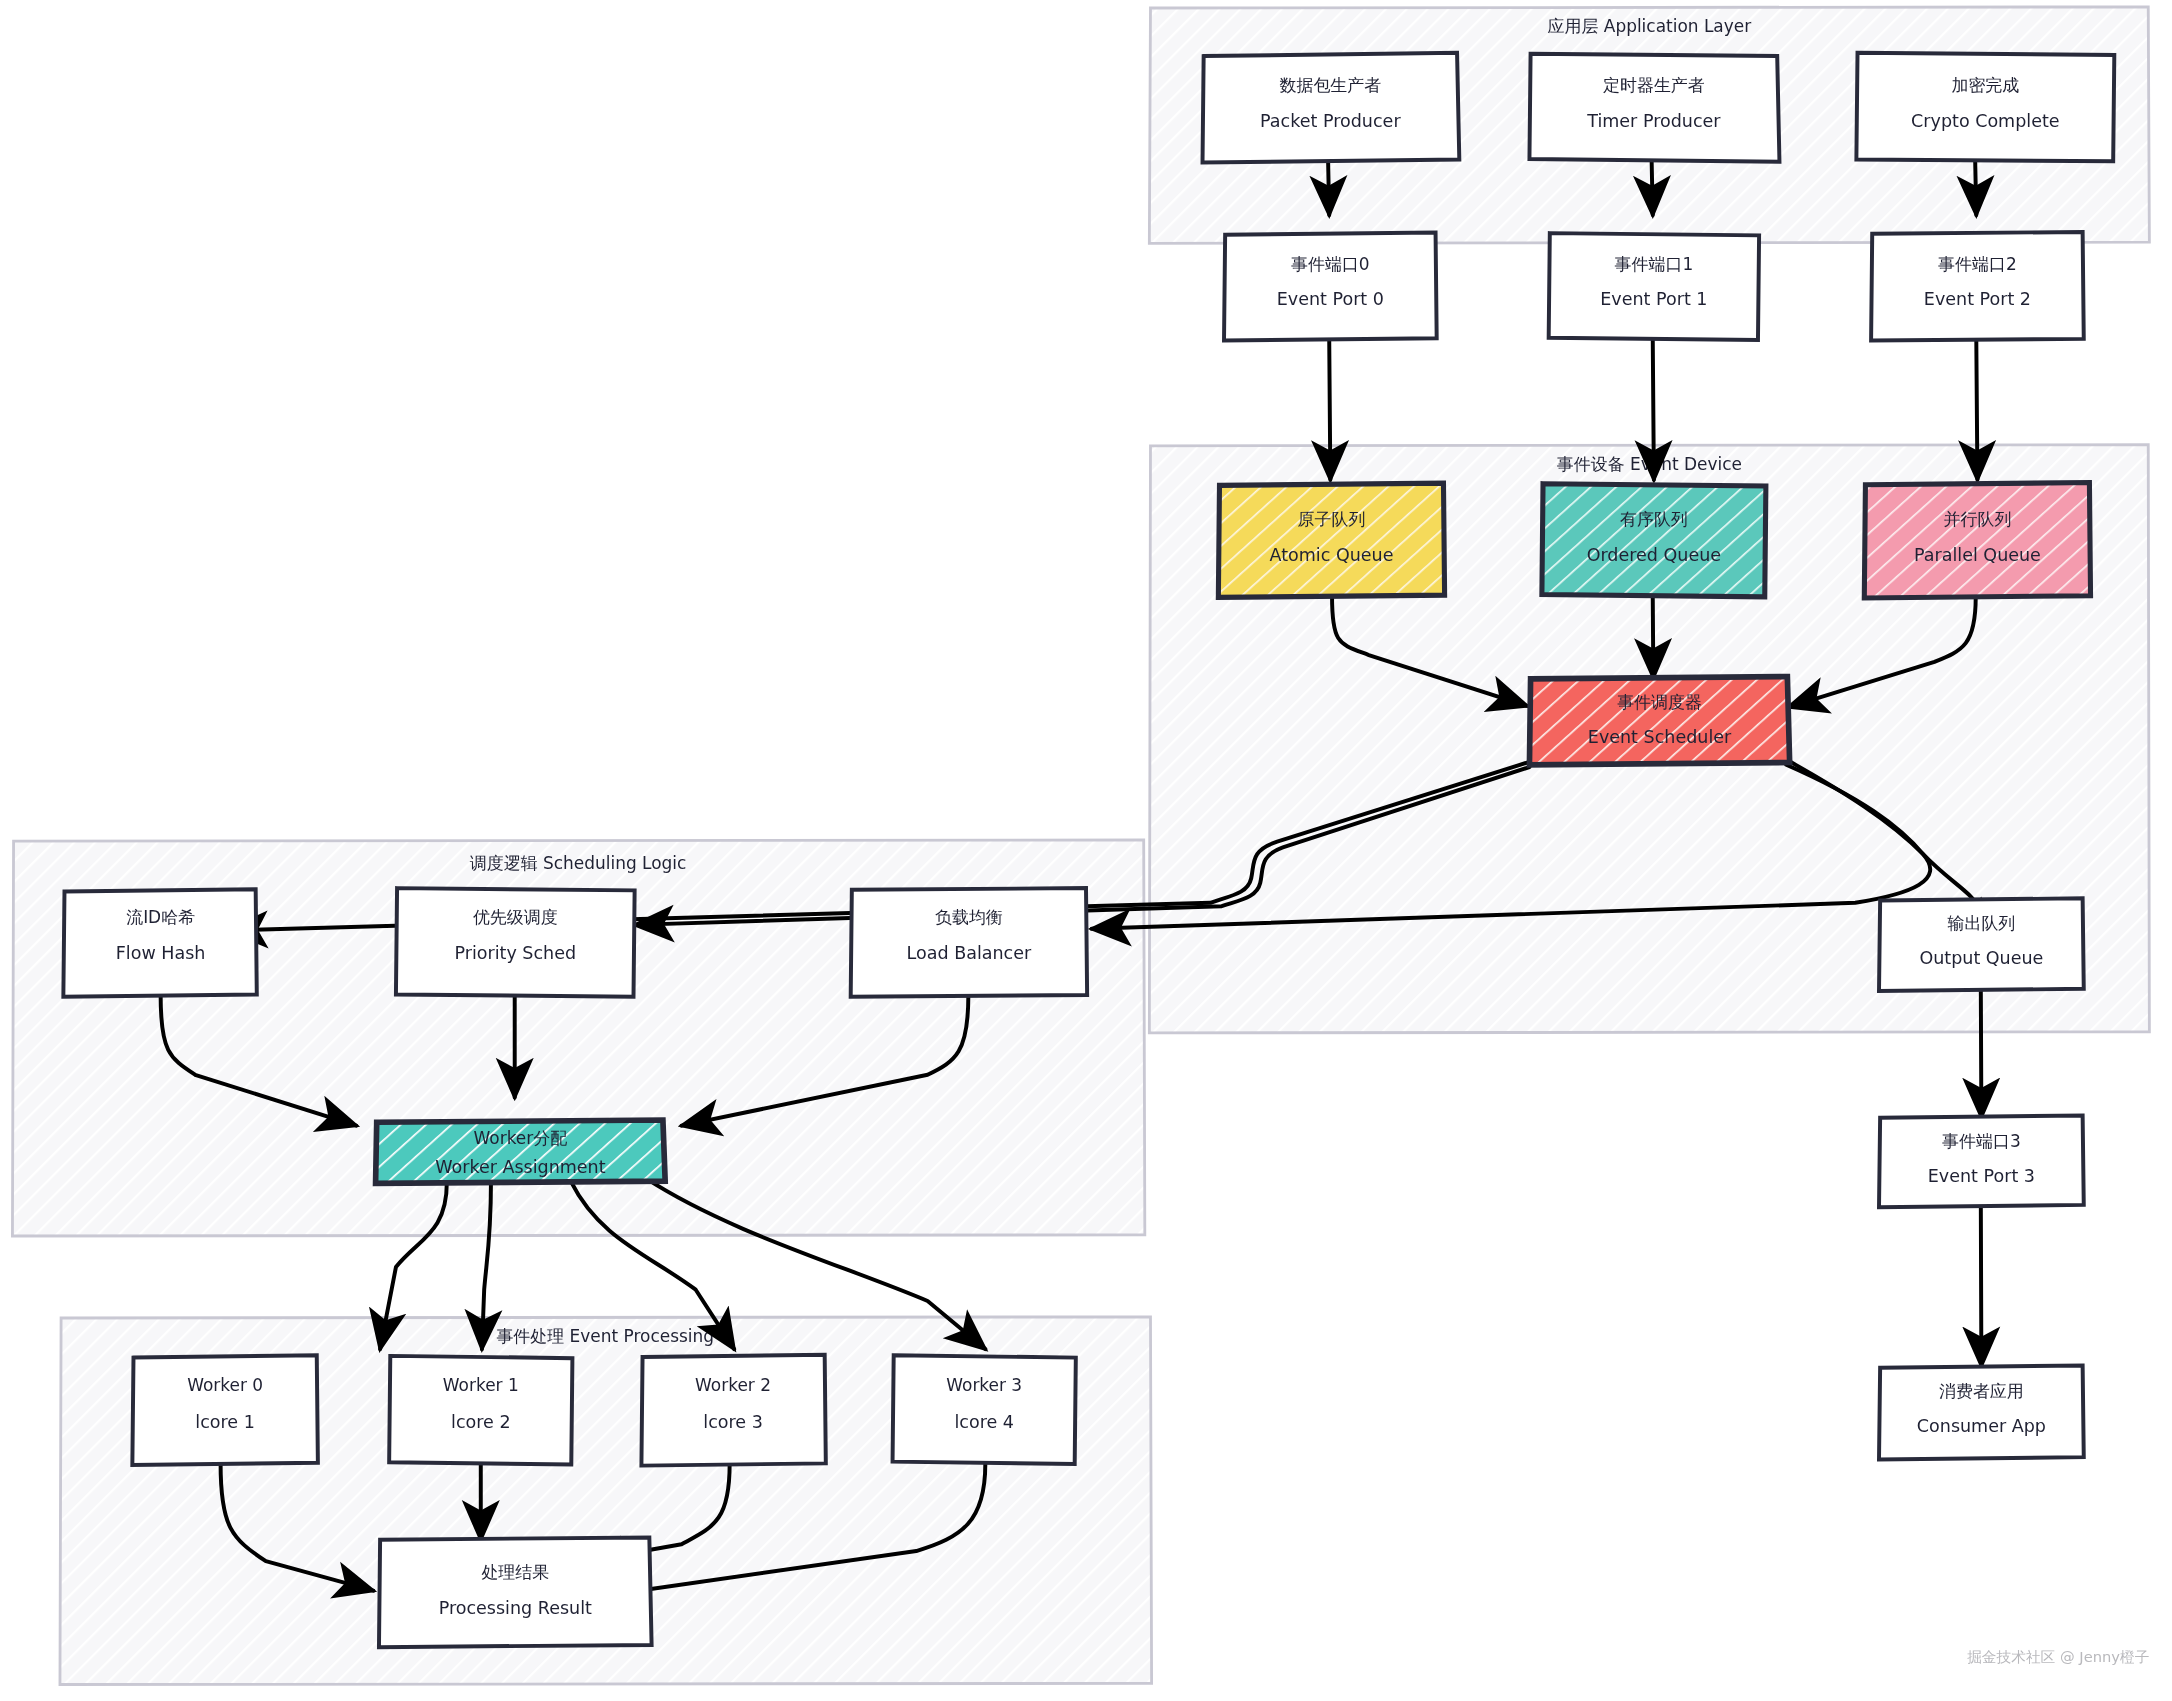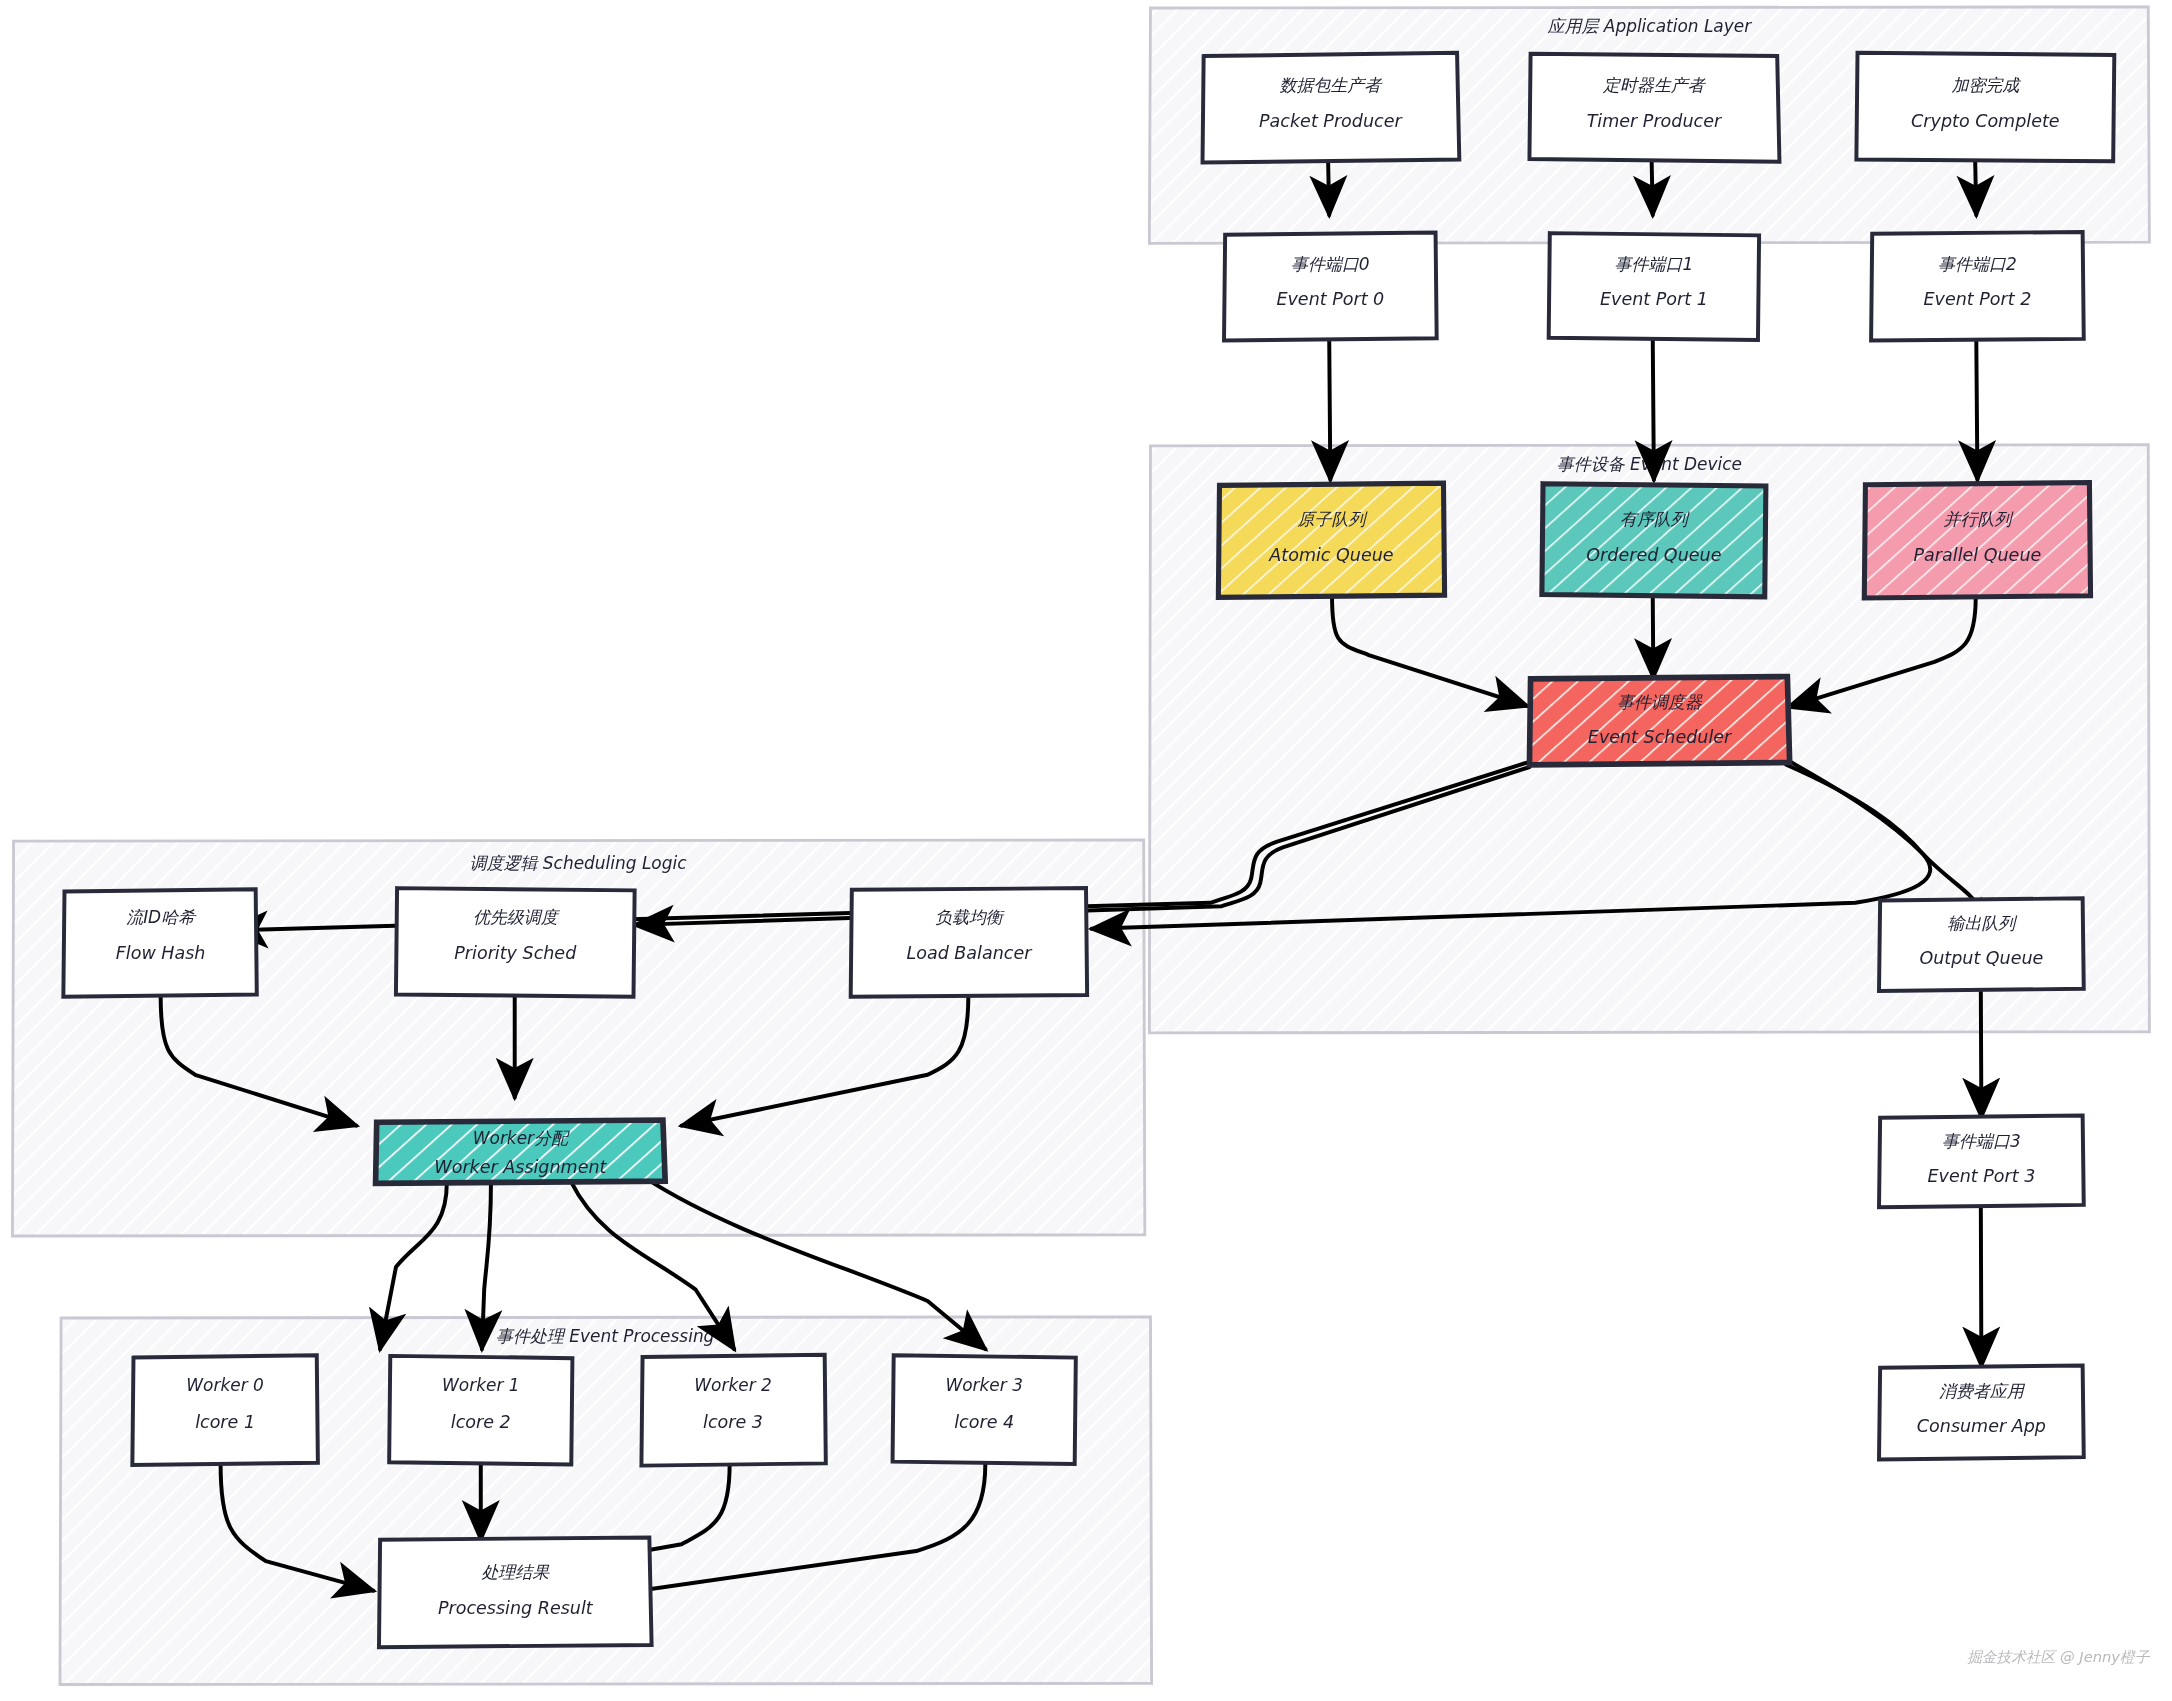--- a/index.html
+++ b/index.html
@@ -1,18 +1,18 @@
 <!DOCTYPE html>
 <html style="font-size:9px"><head>
 <meta charset="utf-8">
 <style>
   html,body{margin:0;padding:0;background:#ffffff;}
   body{width:2172px;height:1701px;overflow:hidden;
        font-family:"DejaVu Sans","Liberation Sans",sans-serif;}
-  #stage{position:relative;width:2172px;height:1284px;font-style:italic;}
+  #stage{position:relative;width:2172px;height:1284px;}
   svg#diagram{position:absolute;left:0;top:0;width:2172px;height:1701px;}
   .grp-title{font-size:30px;fill:#1f2133;font-family:"DejaVu Sans","Liberation Sans",sans-serif;}
   .nd-cn{font-size:30px;fill:#1f2133;font-family:"DejaVu Sans","Liberation Sans",sans-serif;}
   .nd-en{font-size:31px;fill:#1f2133;font-family:"DejaVu Sans","Liberation Sans",sans-serif;}
   .wm{font-size:26px;fill:#b9b9bd;font-family:"DejaVu Sans","Liberation Sans",sans-serif;}
   text{dominant-baseline:middle;}
 </style>
 </head>
 <body>
 

